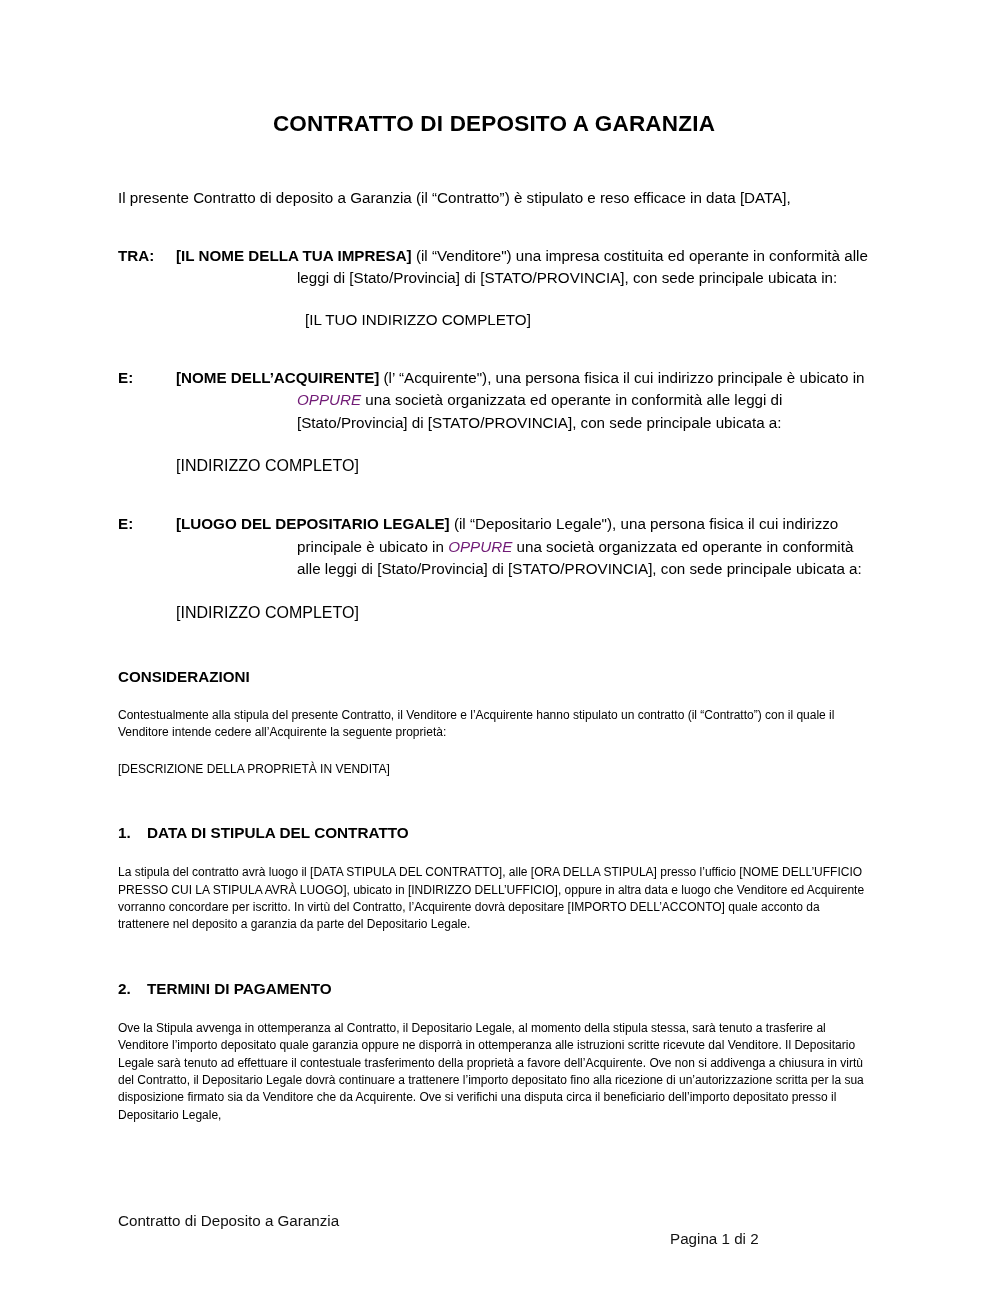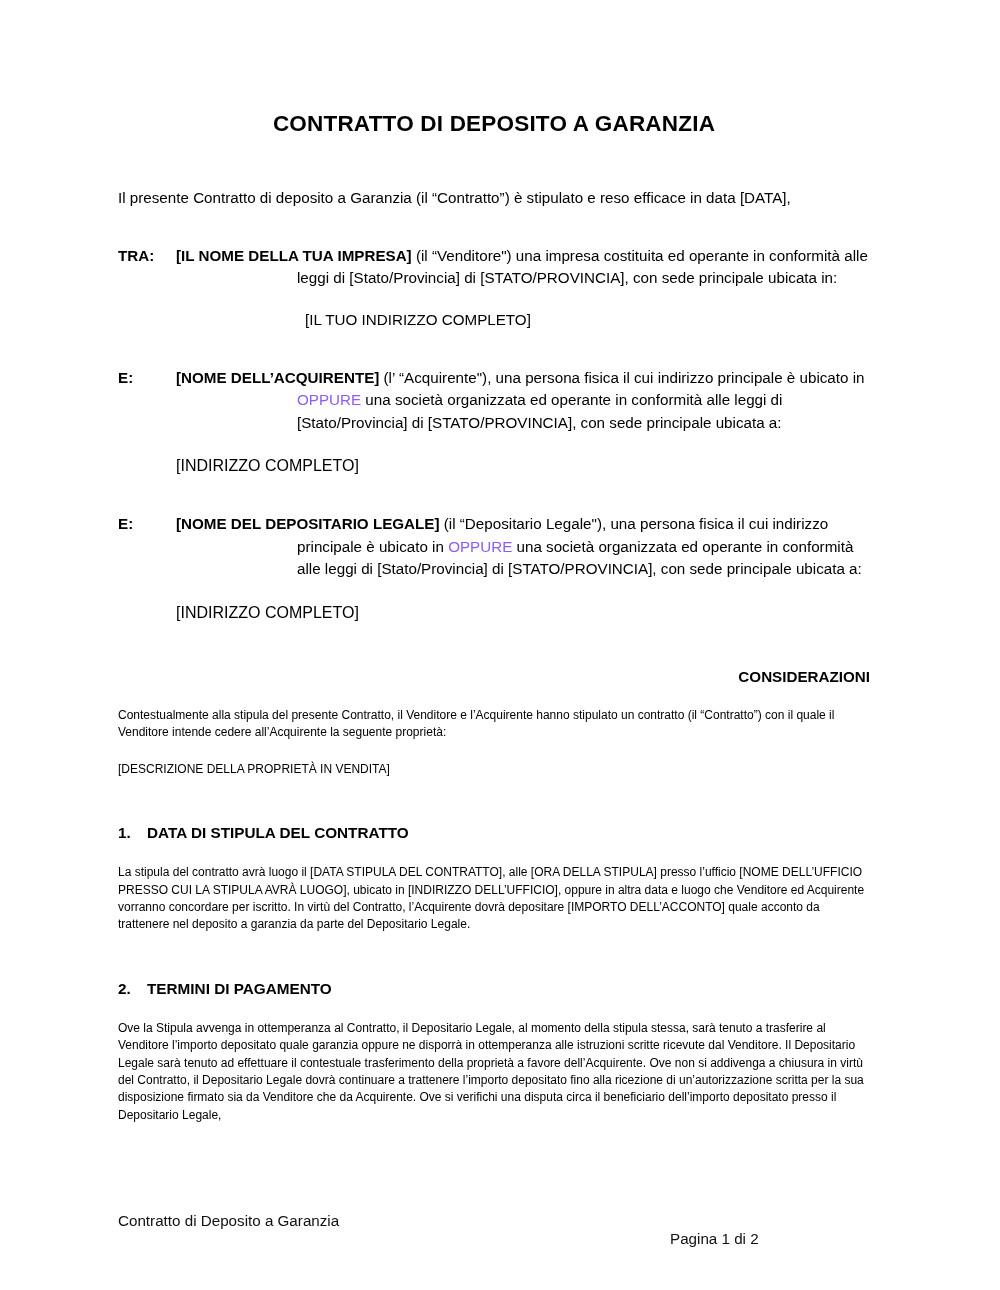--- a/index.html
+++ b/index.html
@@ -69,42 +69,42 @@
     padding-left: 121px;        
     margin-top: 0;
   }
   .party-body > .first-line-pull {
     margin-left: -121px;
   }
   .party-name {
     font-weight: bold;
   }
   .oppure {
-    color: #8b5cf6;
+    color: #701a75;
+    font-style: italic;
   }
   .addr-indent-deep {
     margin-top: 19px;
     margin-left: 187px;         
     font-size: 15.2px;
     line-height: 1.45;
   }
   .addr-indent {
     margin-top: 20px;
     margin-left: 58px;          
     font-size: 16px;
     line-height: 1.45;
   }
 
   
   .heading-plain {
     font-weight: bold;
     font-size: 15.2px;
     margin-top: 44px;
     margin-bottom: 0;
-    text-align: right;
   }
   .section-head {
     position: relative;
     font-weight: bold;
     font-size: 15.3px;
     margin-top: 46px;
     padding-left: 29px;
   }
   .section-num {
     position: absolute;
@@ -170,21 +170,21 @@
           <span class="party-name">[NOME DELL’ACQUIRENTE]</span><span> (l’ “Acquirente"), una persona fisica il cui indirizzo principale è ubicato in </span><span class="oppure">OPPURE</span><span> una società organizzata ed operante in conformità alle leggi di [Stato/Provincia]  di [STATO/PROVINCIA], con sede principale ubicata a:</span>
         </span>
       </div>
       <div class="addr-indent">[INDIRIZZO COMPLETO]</div>
     </div>
 
     <div class="party">
       <span class="party-label">E:</span>
       <div class="party-body">
         <span class="first-line-pull">
-          <span class="party-name">[NOME DEL DEPOSITARIO LEGALE]</span><span> (il “Depositario Legale"), una persona fisica il cui indirizzo principale è ubicato in </span><span class="oppure">OPPURE</span><span> una società organizzata ed operante in conformità alle leggi di [Stato/Provincia]  di [STATO/PROVINCIA], con sede principale ubicata a:</span>
+          <span class="party-name">[LUOGO DEL DEPOSITARIO LEGALE]</span><span> (il “Depositario Legale"), una persona fisica il cui indirizzo principale è ubicato in </span><span class="oppure">OPPURE</span><span> una società organizzata ed operante in conformità alle leggi di [Stato/Provincia]  di [STATO/PROVINCIA], con sede principale ubicata a:</span>
         </span>
       </div>
       <div class="addr-indent">[INDIRIZZO COMPLETO]</div>
     </div>
 
     <div class="heading-plain">CONSIDERAZIONI</div>
     <p class="para">Contestualmente alla stipula del presente Contratto, il Venditore e l’Acquirente hanno stipulato un contratto (il “Contratto”) con il quale il Venditore intende cedere all’Acquirente la seguente proprietà:</p>
     <p class="para para-tight">[DESCRIZIONE DELLA PROPRIETÀ IN VENDITA]</p>
 
     <div class="section-head">

